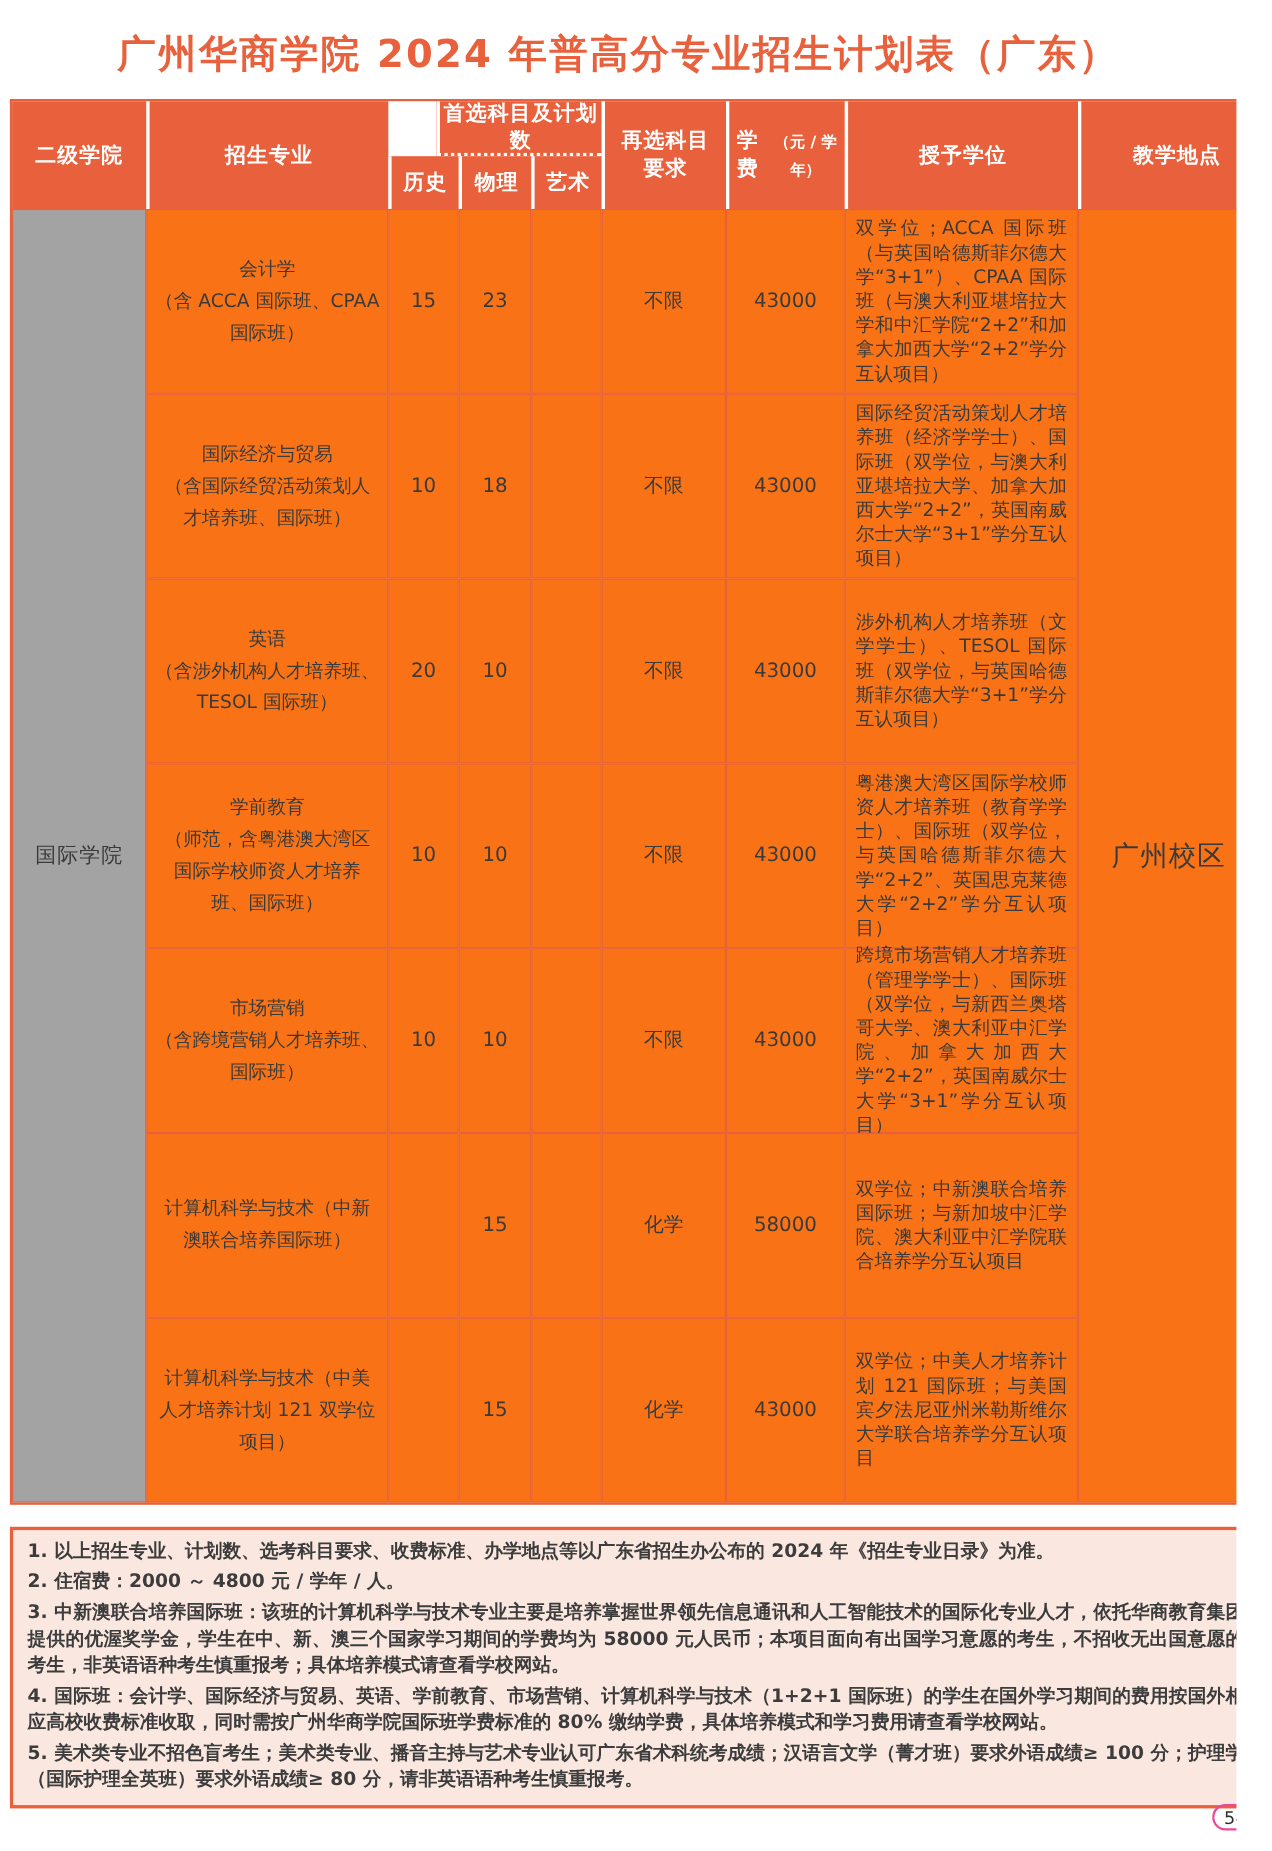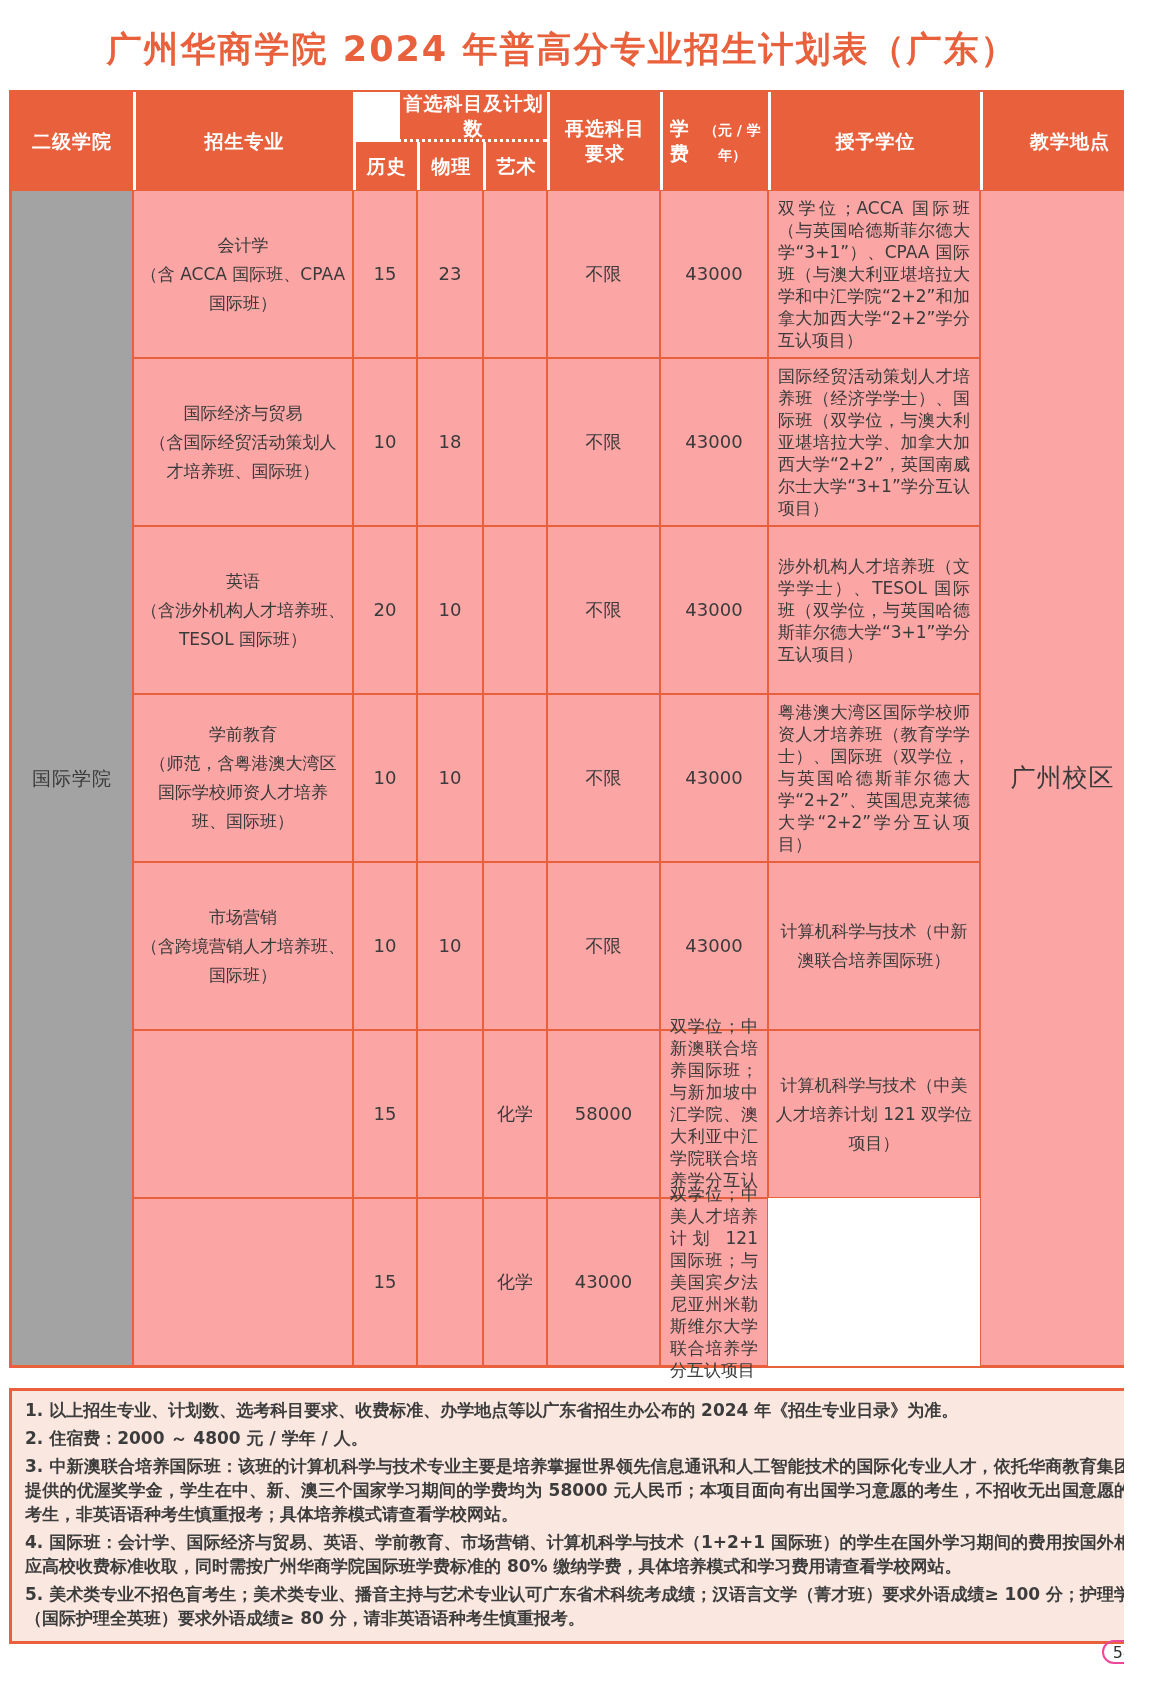--- a/index.html
+++ b/index.html
@@ -43,21 +43,21 @@
   .h-phys     { grid-area: 2 / 4 / 3 / 5; }
   .h-art      { grid-area: 2 / 5 / 3 / 6; }
   .h-resel    { grid-area: 1 / 6 / 3 / 7; }
   .h-tuit     { grid-area: 1 / 7 / 3 / 8; }
   .h-degree   { grid-area: 1 / 8 / 3 / 9; }
   .h-loc      { grid-area: 1 / 9 / 3 / 10; padding-left: 12px; }
   .tuit-unit { font-size: 14px; font-weight: bold; letter-spacing: 0; margin-top: 4px; }
   .h-tuit { flex-direction: row; }
 
   .c {
-    background: #fca5a5;
+    background: #f97316;
     border: 1px solid #e8613c;
     color: #3a3a3a;
     display: flex; align-items: center; justify-content: center;
     text-align: center; font-size: 18px; line-height: 28px;
     white-space: pre-line;
   }
   .c-college {
     grid-area: 3 / 1 / 10 / 2;
     background: #a3a3a3; font-size: 19px; letter-spacing: 1px;
   }
@@ -167,20 +167,23 @@
       </div>
 
     <div class="c c-major">市场营销
 （含跨境营销人才培养班、
 国际班）</div>
     <div class="c">10</div>
     <div class="c">10</div>
     <div class="c"></div>
     <div class="c">不限</div>
     <div class="c">43000</div>
+    <div class="c c-deg">
+        <div>跨境市场营销人才培养班（管理学学士）、国际班（双学位，与新西兰奥塔哥大学、澳大利亚中汇学院、加拿大加西大学“2+2”，英国南威尔士大学“3+1”学分互认项目）</div>
+      </div>
 
     <div class="c c-major">计算机科学与技术（中新
 澳联合培养国际班）</div>
     <div class="c"></div>
     <div class="c">15</div>
     <div class="c"></div>
     <div class="c">化学</div>
     <div class="c">58000</div>
     <div class="c c-deg">
         <div>双学位；中新澳联合培养国际班；与新加坡中汇学院、澳大利亚中汇学院联合培养学分互认项目</div>

